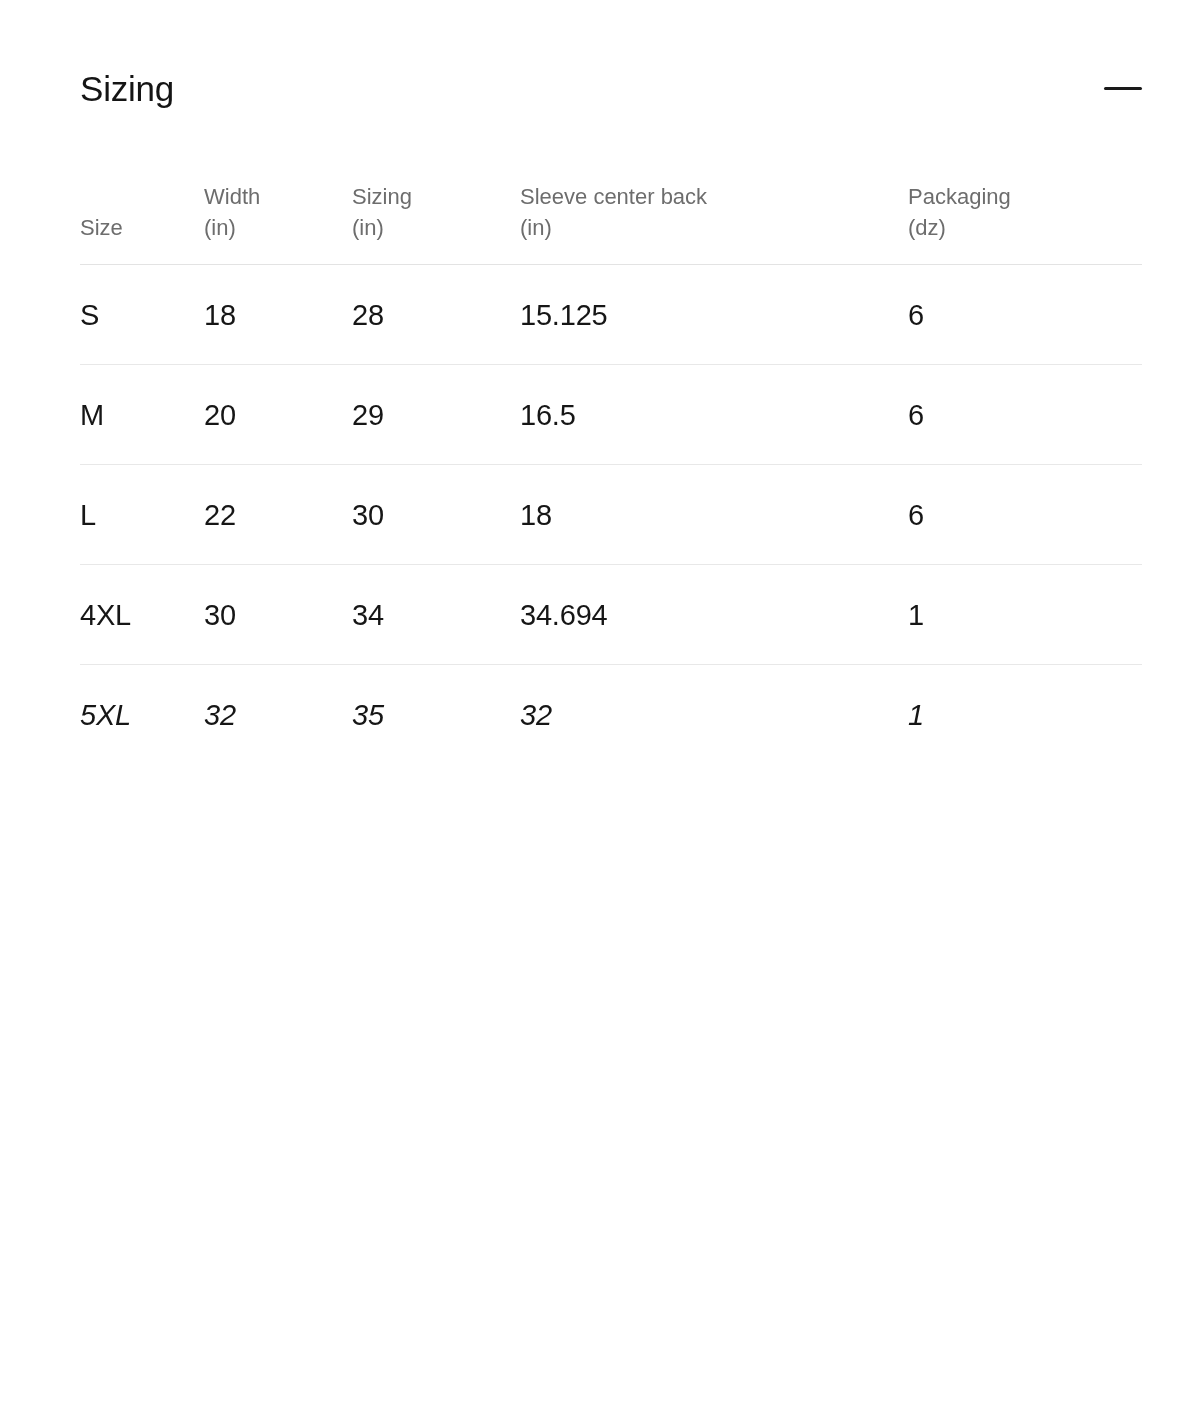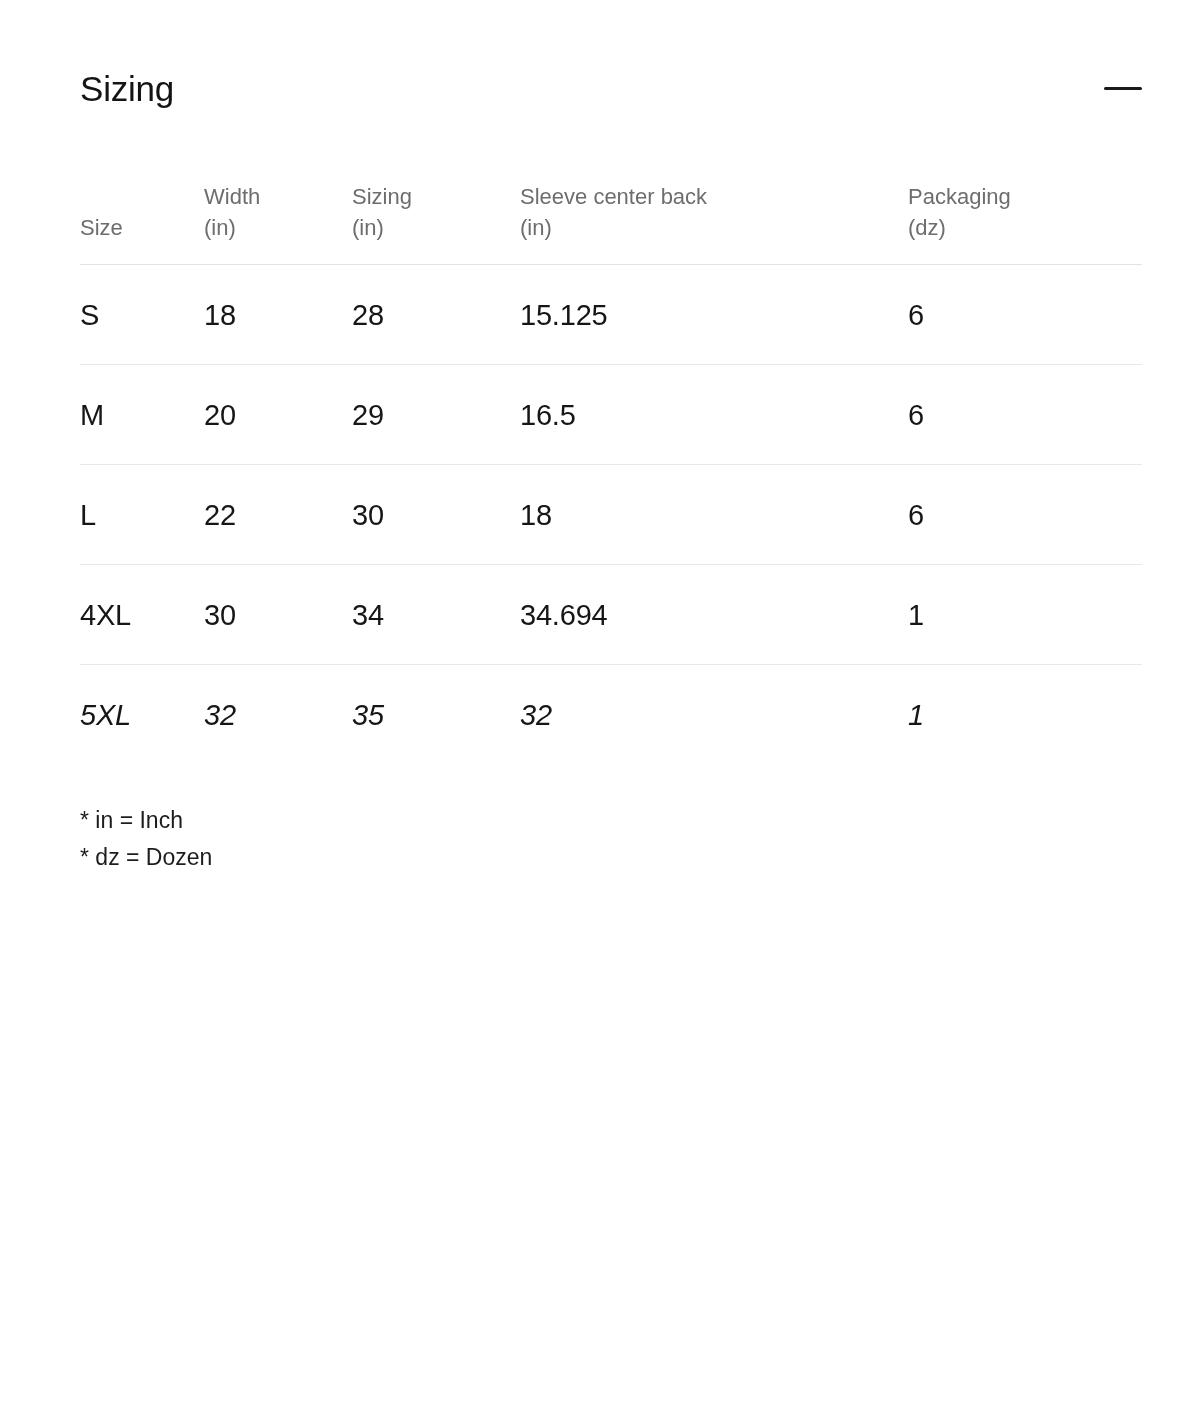--- a/index.html
+++ b/index.html
@@ -176,18 +176,14 @@
       <tr>
         <td>5XL</td>
         <td>32</td>
         <td>35</td>
         <td>32</td>
         <td>1</td>
       </tr>
     </tbody>
   </table>
 
-  <div class="footnotes">
-    <div class="footnote">* in = Inch</div>
-    <div class="footnote">* dz = Dozen</div>
-  </div>
 
 </div>
 
 </body></html>

